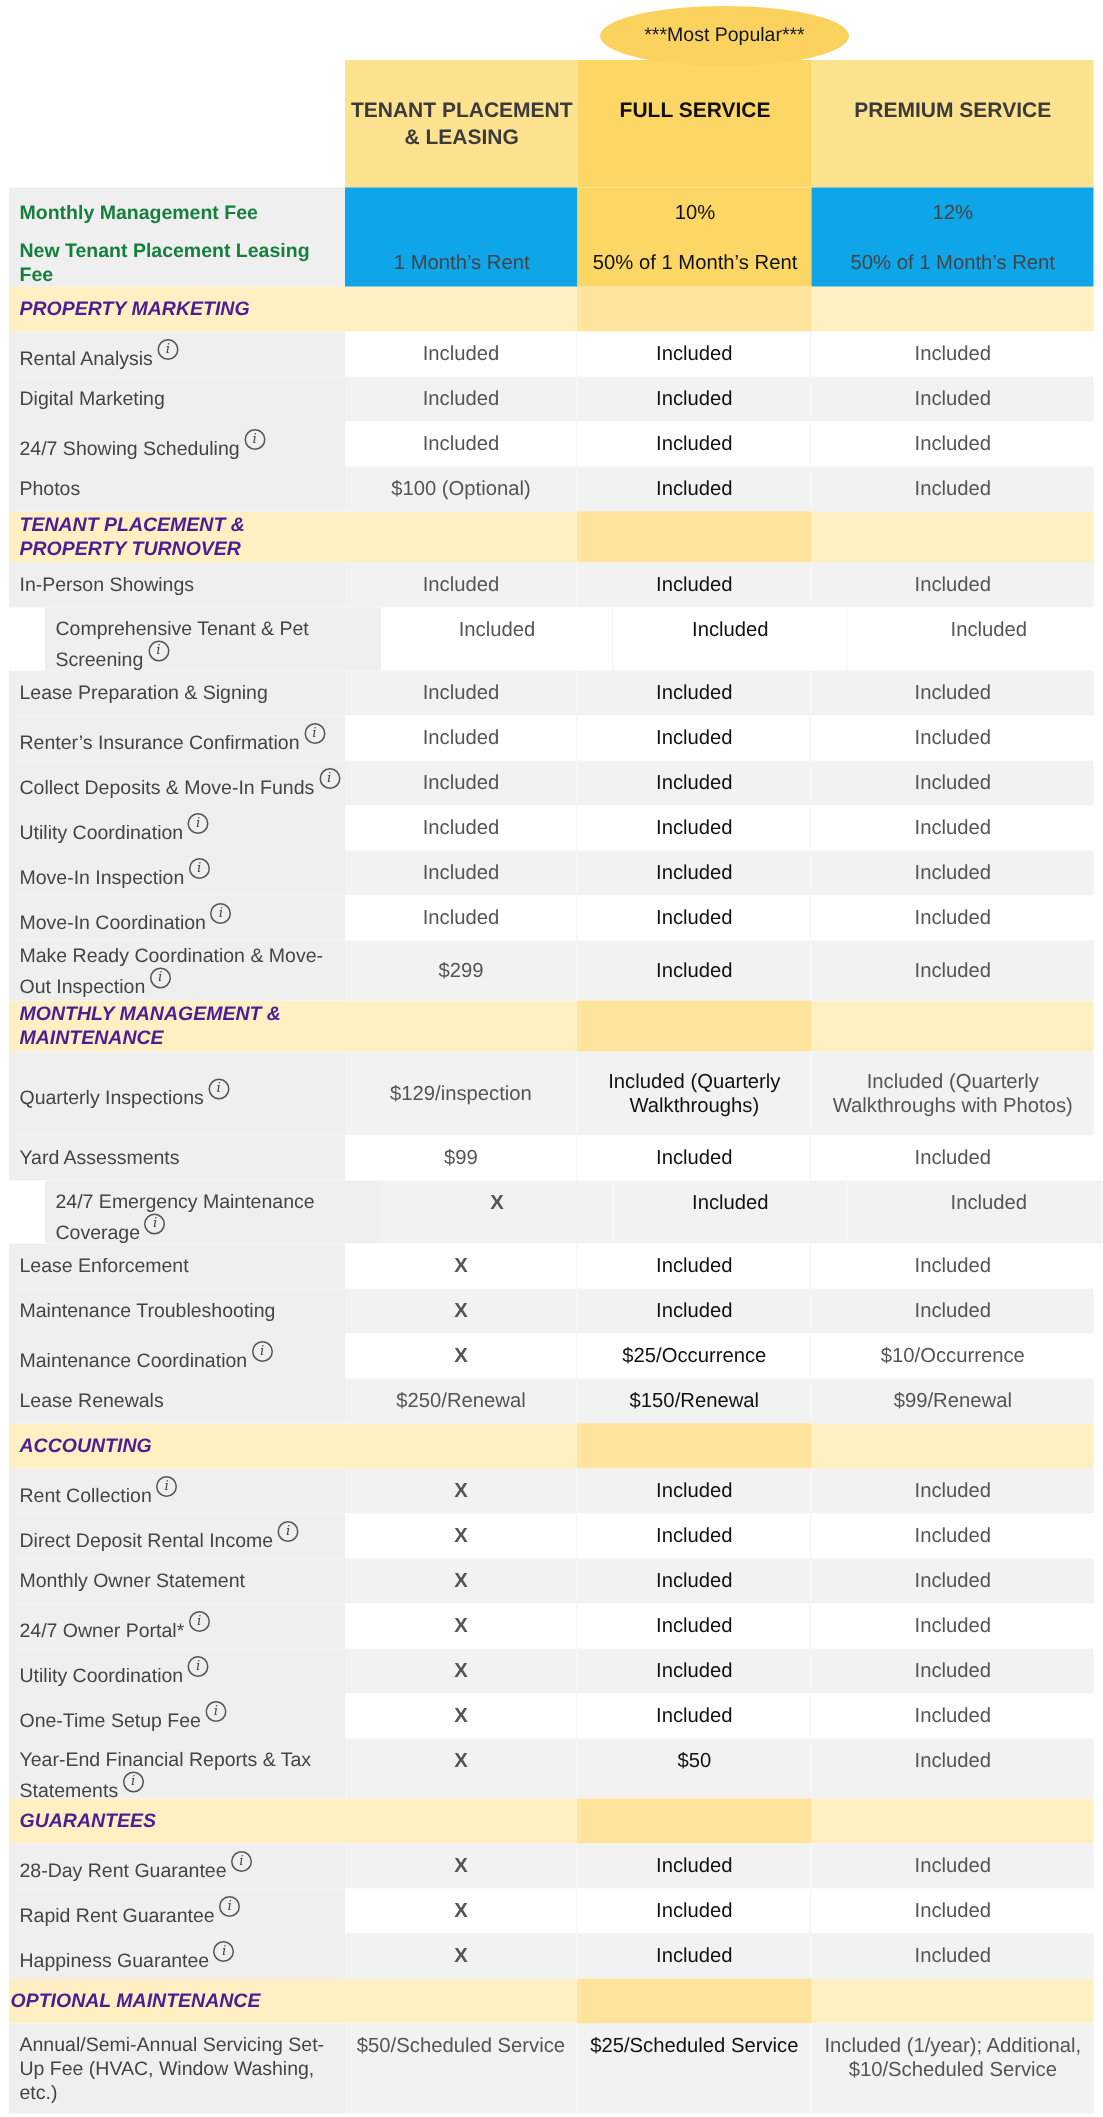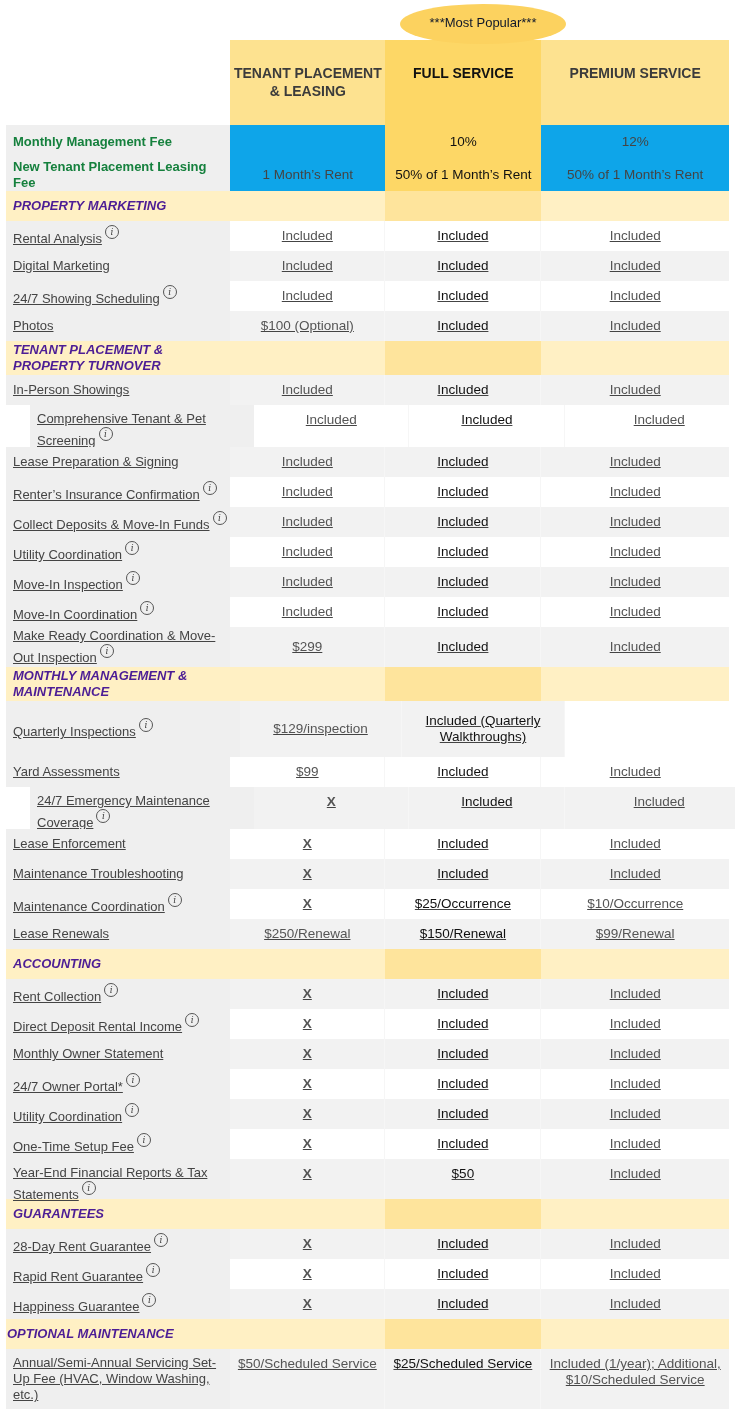--- a/index.html
+++ b/index.html
@@ -34,21 +34,21 @@
   .fee .c0 { background: #efefef; font-weight: bold; font-size: 13px; color: #15803d; }
   .fee .c1, .fee .c3 { background: #0ea5e9; color: #444; }
   .fee .c2 { background: #fdd766; color: #111; }
 
   .sec { height: 30px; background: #fff0c4; }
   .sec.tall { height: 34px; }
   .sec .c0 { font-weight: bold; font-size: 13px; color: #4c1d95; background: transparent; line-height: 16px; font-style: italic; }
   .sec .c2 { background: #fee49c; }
   .sec.nopad .c0 { padding-left: 1px; }
 
-  .r { height: 30px; text-decoration: underline; }
+  .r { height: 30px; }
   .r .c0 { background: #efefef; color: #444; font-size: 13px; }
   .r.g .c1, .r.g .c2, .r.g .c3 { background: #f2f2f2; }
   .r.w .c1, .r.w .c2, .r.w .c3 { background: #ffffff; }
   .r .c1, .r .c3 { color: #555; }
   .r .c2 { color: #111; }
   .r .c1, .r .c2 { border-right: 1px solid #f6f6f6; }
   .x { font-weight: bold; color: #333; }
   .h42 { height: 42px; padding-left: 24px; } .h40 { height: 40px; } .h56 { height: 56px; } .h60 { height: 60px; }
   .top .c1, .top .c2, .top .c3 { align-items: flex-start; padding-top: 7px; }
   .lbl-top .c0 { align-items: flex-start; padding-top: 6px; }
@@ -208,20 +208,21 @@
           <div class="cell c1"></div>
           <div class="cell c2"></div>
           <div class="cell c3"></div>
         </div>
         <div class="row r g h56">
           <div class="cell c0">
             <span><span class="lbl">Quarterly Inspections</span><span class="info">i</span></span>
           </div>
           <div class="cell c1">$129/inspection</div>
           <div class="cell c2">Included (Quarterly Walkthroughs)</div>
+          <div class="cell c3">Included (Quarterly Walkthroughs with Photos)</div>
         </div>
         <div class="row r w ">
           <div class="cell c0">
             <span><span class="lbl">Yard Assessments</span></span>
           </div>
           <div class="cell c1">$99</div>
           <div class="cell c2">Included</div>
           <div class="cell c3">Included</div>
         </div>
         <div class="row r g h42 top lbl-top">

